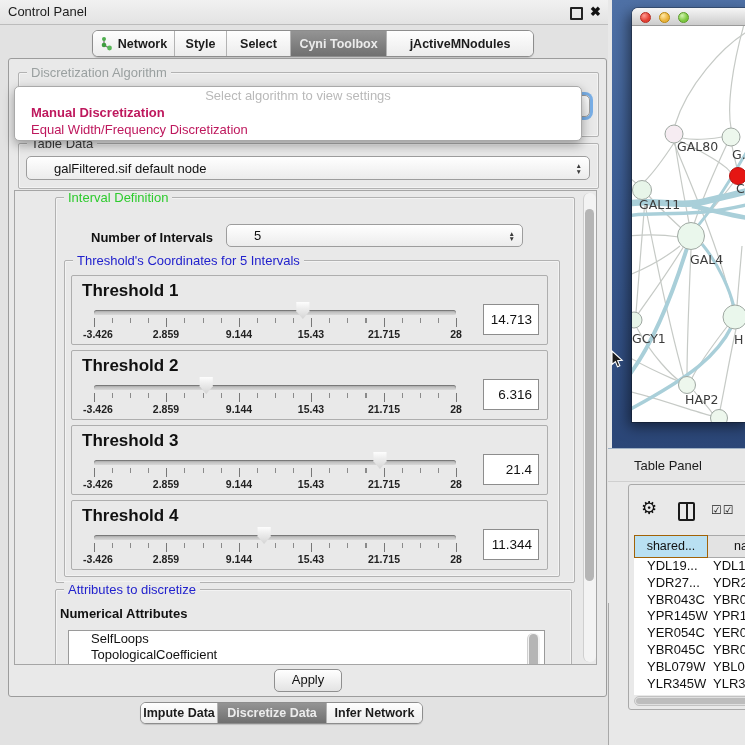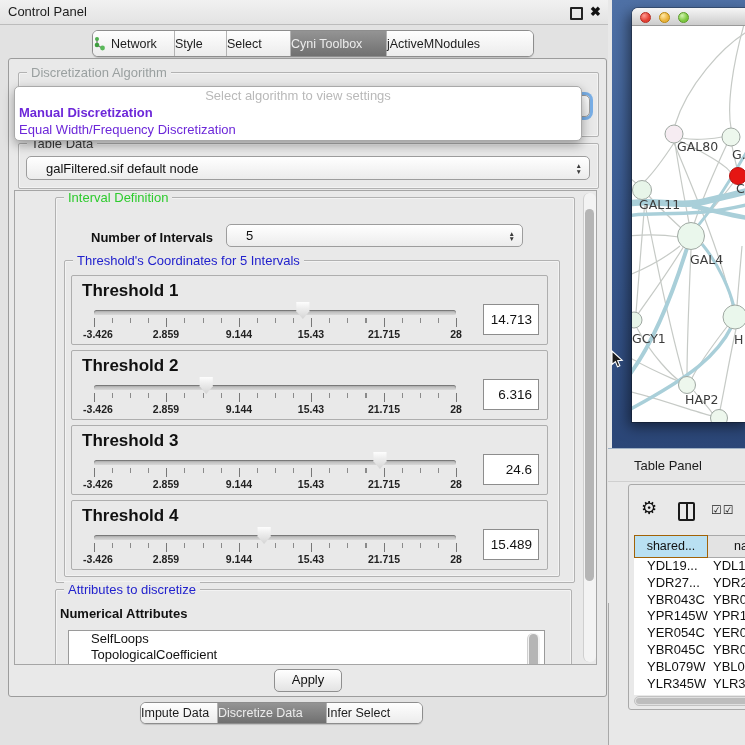--- a/index.html
+++ b/index.html
@@ -7,38 +7,38 @@
        font-family:"Liberation Sans",sans-serif;-webkit-font-smoothing:antialiased;position:relative}
 
   
   .left-panel{position:absolute;left:0;top:0;width:608px;height:745px;background:#e2e2e2;border-right:1px solid #a8a8a8}
   .titlebar{position:absolute;left:0;top:0;width:100%;height:24px;background:linear-gradient(#f1f1f1,#e3e3e3);border-bottom:1px solid #bcbcbc}
   .titlebar .title{position:absolute;left:8px;top:4px;font-size:13px;color:#1c1c1c}
   .float-icon{position:absolute;left:570px;top:7px;width:9px;height:9px;border:2px solid #222;border-radius:1px}
   .close-icon{position:absolute;left:590px;top:4px;font-size:13px;font-weight:bold;color:#111}
 
   .seg{position:absolute;display:flex;border:1px solid #8d8d8d;border-radius:6px;overflow:hidden;background:#fff;box-shadow:0 1px 1px rgba(0,0,0,.15)}
-  .seg .tab{display:flex;align-items:center;justify-content:flex-start;gap:5px;font-size:12.5px;font-weight:normal;color:#1c1c1c;background:linear-gradient(#fefefe,#ececec);border-right:1px solid #b3b3b3;height:100%;box-sizing:border-box}
+  .seg .tab{display:flex;align-items:center;justify-content:center;gap:5px;font-size:12.5px;font-weight:bold;color:#1c1c1c;background:linear-gradient(#fefefe,#ececec);border-right:1px solid #b3b3b3;height:100%;box-sizing:border-box}
   .seg .tab:last-child{border-right:none}
   .seg .tab.sel{background:linear-gradient(#949494,#707070);color:#ececec}
 
   .main-panel{position:absolute;left:8px;top:58px;width:599px;height:639px;border:1px solid #9c9c9c;border-radius:3px;background:#e9e9e9;box-sizing:border-box}
 
   .group{position:absolute;border:1px solid #b2b2b2;border-radius:2px;box-shadow:inset 0 0 0 1px rgba(255,255,255,.45)}
   .glabel{position:absolute;top:-8px;left:8px;background:#e9e9e9;padding:0 4px;font-size:13px;line-height:15px;white-space:nowrap}
   .glabel.green{color:#2ecb2e}
   .glabel.blue{color:#2222cd}
   .glabel.gray{color:#9aa0a0}
 
-  .combo{position:absolute;background:linear-gradient(#ffffff,#ececec);border:1px solid #9d9d9d;border-radius:5px;font-size:13px;color:#111;box-sizing:border-box;padding-left:19px;display:flex;align-items:center}
+  .combo{position:absolute;background:linear-gradient(#ffffff,#ececec);border:1px solid #9d9d9d;border-radius:5px;font-size:13px;color:#111;box-sizing:border-box;padding-left:27px;display:flex;align-items:center}
   .combo .stepper{position:absolute;right:7px;top:50%;transform:translateY(-50%);display:flex;flex-direction:column;align-items:center;color:#3a3a3a;font-size:6.5px;line-height:5.5px}
   .combo.focus{box-shadow:0 0 0 3px rgba(92,160,230,.8)}
 
   .popup{position:absolute;left:14px;top:86px;width:566px;height:53px;background:#fff;border:1px solid #a9a9a9;border-radius:5px;box-shadow:0 4px 11px rgba(0,0,0,.35);z-index:40;overflow:hidden}
-  .popup .row{height:17px;line-height:17px;font-size:13px;padding-left:4px;color:#6d28d9;white-space:nowrap}
+  .popup .row{height:17px;line-height:17px;font-size:13px;padding-left:16px;color:#be185d;white-space:nowrap}
   .popup .prompt{text-align:center;color:#b9b9b9;padding-left:0}
   .popup .bold{font-weight:bold}
 
   .viewport{position:absolute;left:14px;top:190px;width:583px;height:475px;border:1px solid #a5a5a5;background:#e9e9e9;overflow:hidden;box-sizing:border-box}
 
   .vsb{position:absolute;background:#f3f3f3;border-left:1px solid #cfcfcf;border-radius:6px}
   .vsb .thumb{position:absolute;left:1px;width:9px;background:#b5b5b5;border-radius:5px}
 
   .th-panel{position:absolute;left:6px;width:477px;height:70px;border:1px solid #aeaeae;border-radius:2px;background:#e9e9e9;box-sizing:border-box}
   .th-label{position:absolute;left:10px;top:5px;font-size:17px;font-weight:bold;color:#111}
@@ -203,36 +203,36 @@
           <div class="th-track"></div>
           <div class="tminor"></div>
           <div class="tmajor"></div>
           <div class="th-thumb" style="left: 300.48px;"></div>
           <span class="tick-label" style="left:26px">-3.426</span>
           <span class="tick-label" style="left:94px">2.859</span>
           <span class="tick-label" style="left:167px">9.144</span>
           <span class="tick-label" style="left:239px">15.43</span>
           <span class="tick-label" style="left:312px">21.715</span>
           <span class="tick-label" style="left:384px">28</span>
-          <div class="th-value">24.6</div>
+          <div class="th-value">21.4</div>
         </div>
 
         <div class="th-panel" style="top:239px">
           <span class="th-label">Threshold 4</span>
           <div class="th-track"></div>
           <div class="tminor"></div>
           <div class="tmajor"></div>
           <div class="th-thumb" style="left: 184.64px;"></div>
           <span class="tick-label" style="left:26px">-3.426</span>
           <span class="tick-label" style="left:94px">2.859</span>
           <span class="tick-label" style="left:167px">9.144</span>
           <span class="tick-label" style="left:239px">15.43</span>
           <span class="tick-label" style="left:312px">21.715</span>
           <span class="tick-label" style="left:384px">28</span>
-          <div class="th-value">15.489</div>
+          <div class="th-value">11.344</div>
         </div>
       </div>
     </div>
 
     <div class="group" style="left:40px;top:398px;width:515px;height:90px">
       <span class="glabel blue">Attributes to discretize</span>
       <span style="position:absolute;left:4px;top:16px;font-size:13px;font-weight:bold;color:#111">Numerical Attributes</span>
       <div class="listbox" style="left:12px;top:40px;width:477px;height:60px">
         <div class="item">SelfLoops</div>
         <div class="item">TopologicalCoefficient</div>
@@ -251,21 +251,21 @@
   <div class="button" style="left:274px;top:669px;width:66px;height:21px">Apply</div>
 
   <div class="seg" style="left:140px;top:702px;height:20px">
     <div class="tab" style="width:77px">
         <span>Impute Data</span>
       </div>
     <div class="tab sel" style="width:109px">
         <span>Discretize Data</span>
       </div>
     <div class="tab" style="width:95px">
-        <span>Infer Select</span>
+        <span>Infer Network</span>
       </div>
   </div>
 </div>
 
 <div class="right-region">
   <div class="desktop">
     <div class="net-window">
       <div class="net-titlebar">
         <span class="light red"></span>
         <span class="light yellow"></span>

